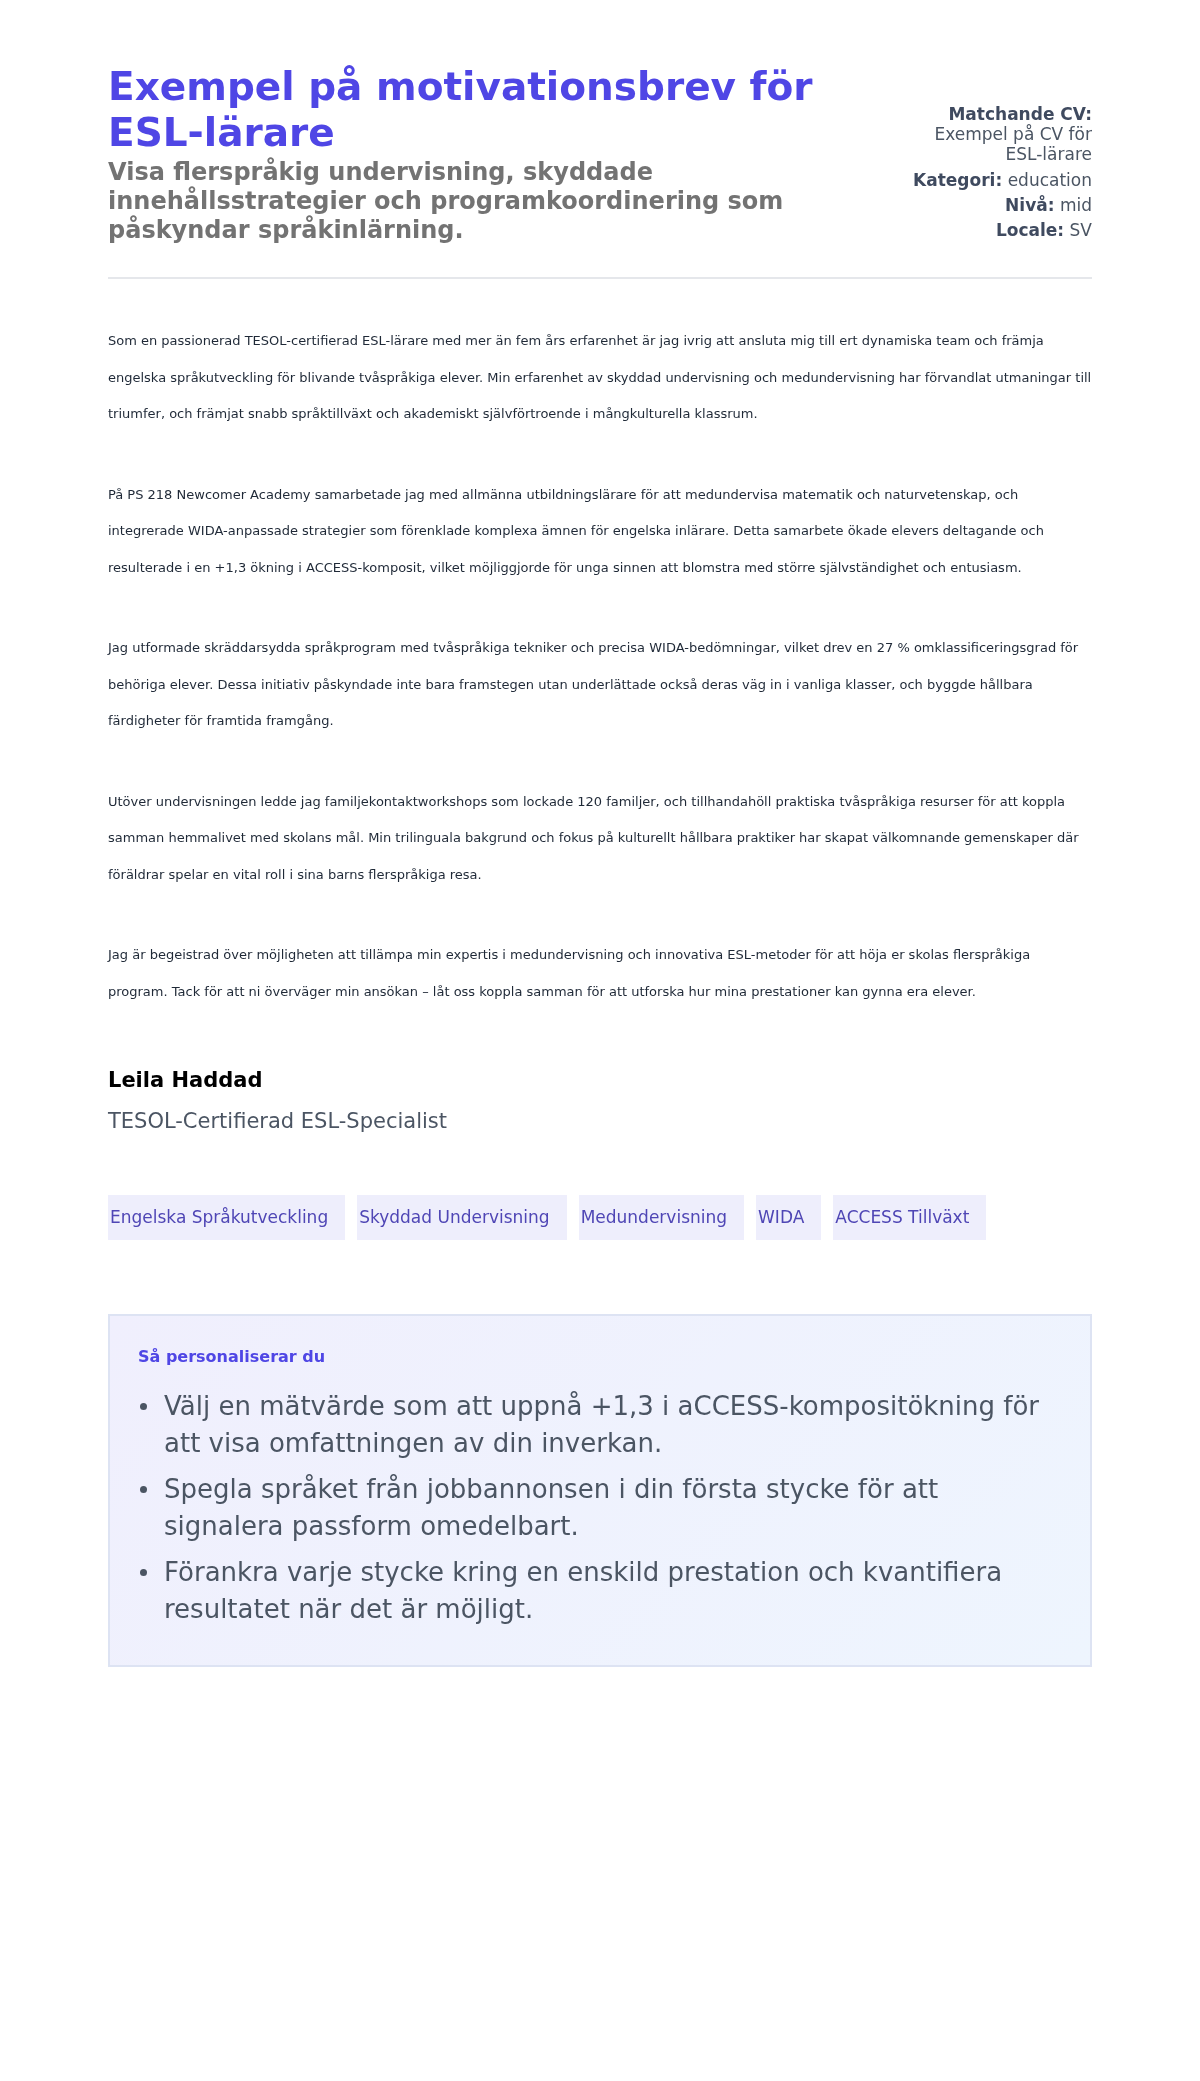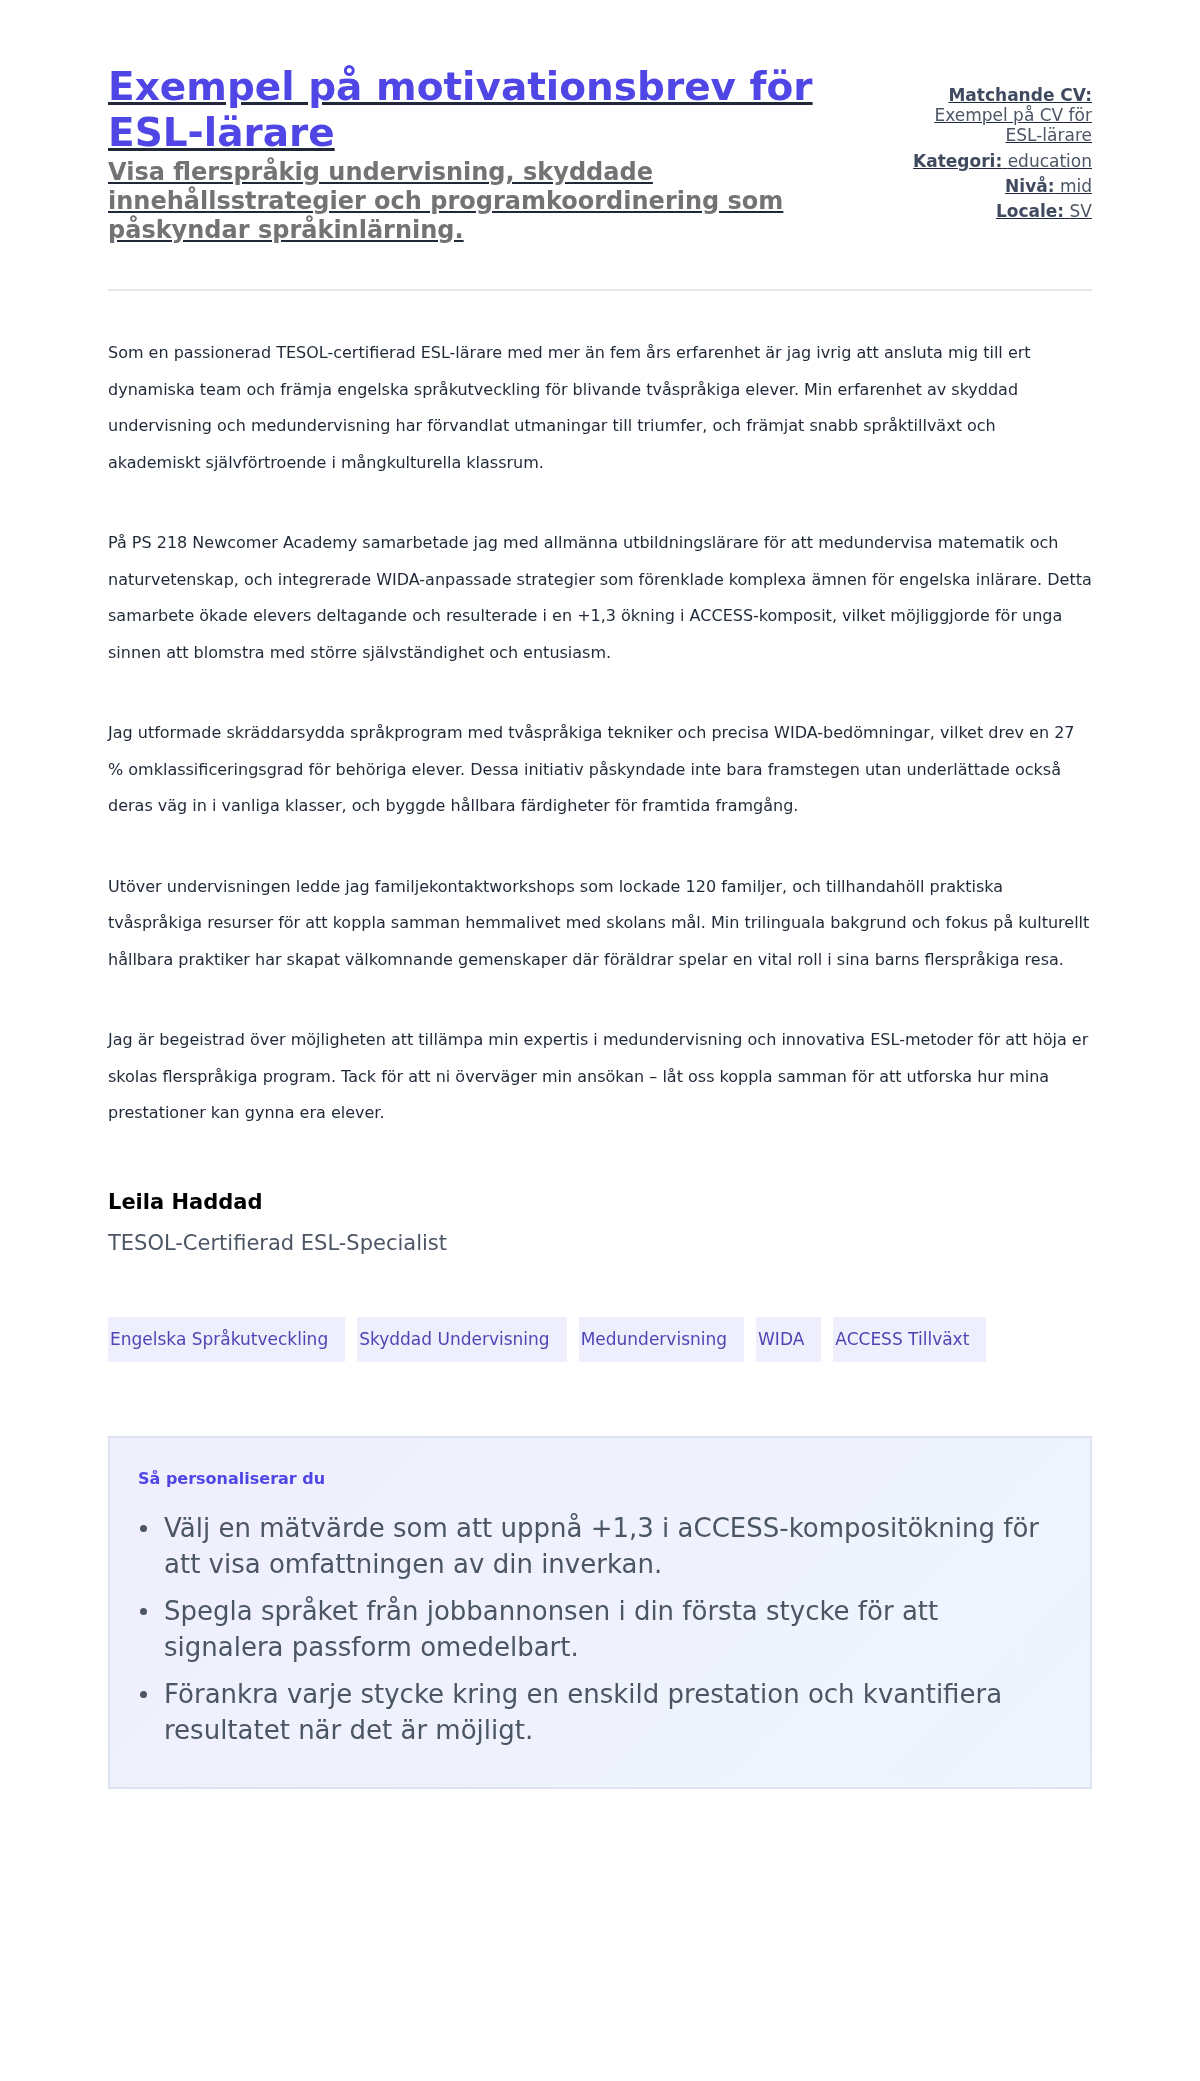--- a/index.html
+++ b/index.html
@@ -10,24 +10,23 @@
       color: #1f2937;
     }
     .page {
       width: 1200px;
       min-height: 2081px;
       padding: 64px 108px 60px 108px;
     }
     .header {
       display: flex;
       justify-content: space-between;
-      align-items: center;
-      padding-bottom: 44px;
+      align-items: flex-end;
+      padding-bottom: 32px;
       border-bottom: 2px solid #e5e7eb;
-      text-decoration: underline;
     }
     .header-left { width: 800px; }
     .title {
       font-size: 39px;
       line-height: 46px;
       font-weight: bold;
       color: #4f46e5;
     }
     .subtitle {
       font-size: 24px;
@@ -49,21 +48,21 @@
     .meta-label { font-weight: bold; color: #3f4a5f; }
     .greeting {
       margin-top: 50px;
       font-size: 20px;
       font-weight: bold;
       color: #4f46e5;
       line-height: 26px;
     }
     .letter-body { margin-top: 22px; }
     .para {
-      font-size: 16px;
+      font-size: 13px;
       line-height: 36.5px;
       color: #1f2937;
       margin-bottom: 37px;
       margin-top: 44px;
     }
     .signature { margin-top: 56px; }
     .sig-name {
       font-size: 21px;
       font-weight: bold;
       color: #000000;

